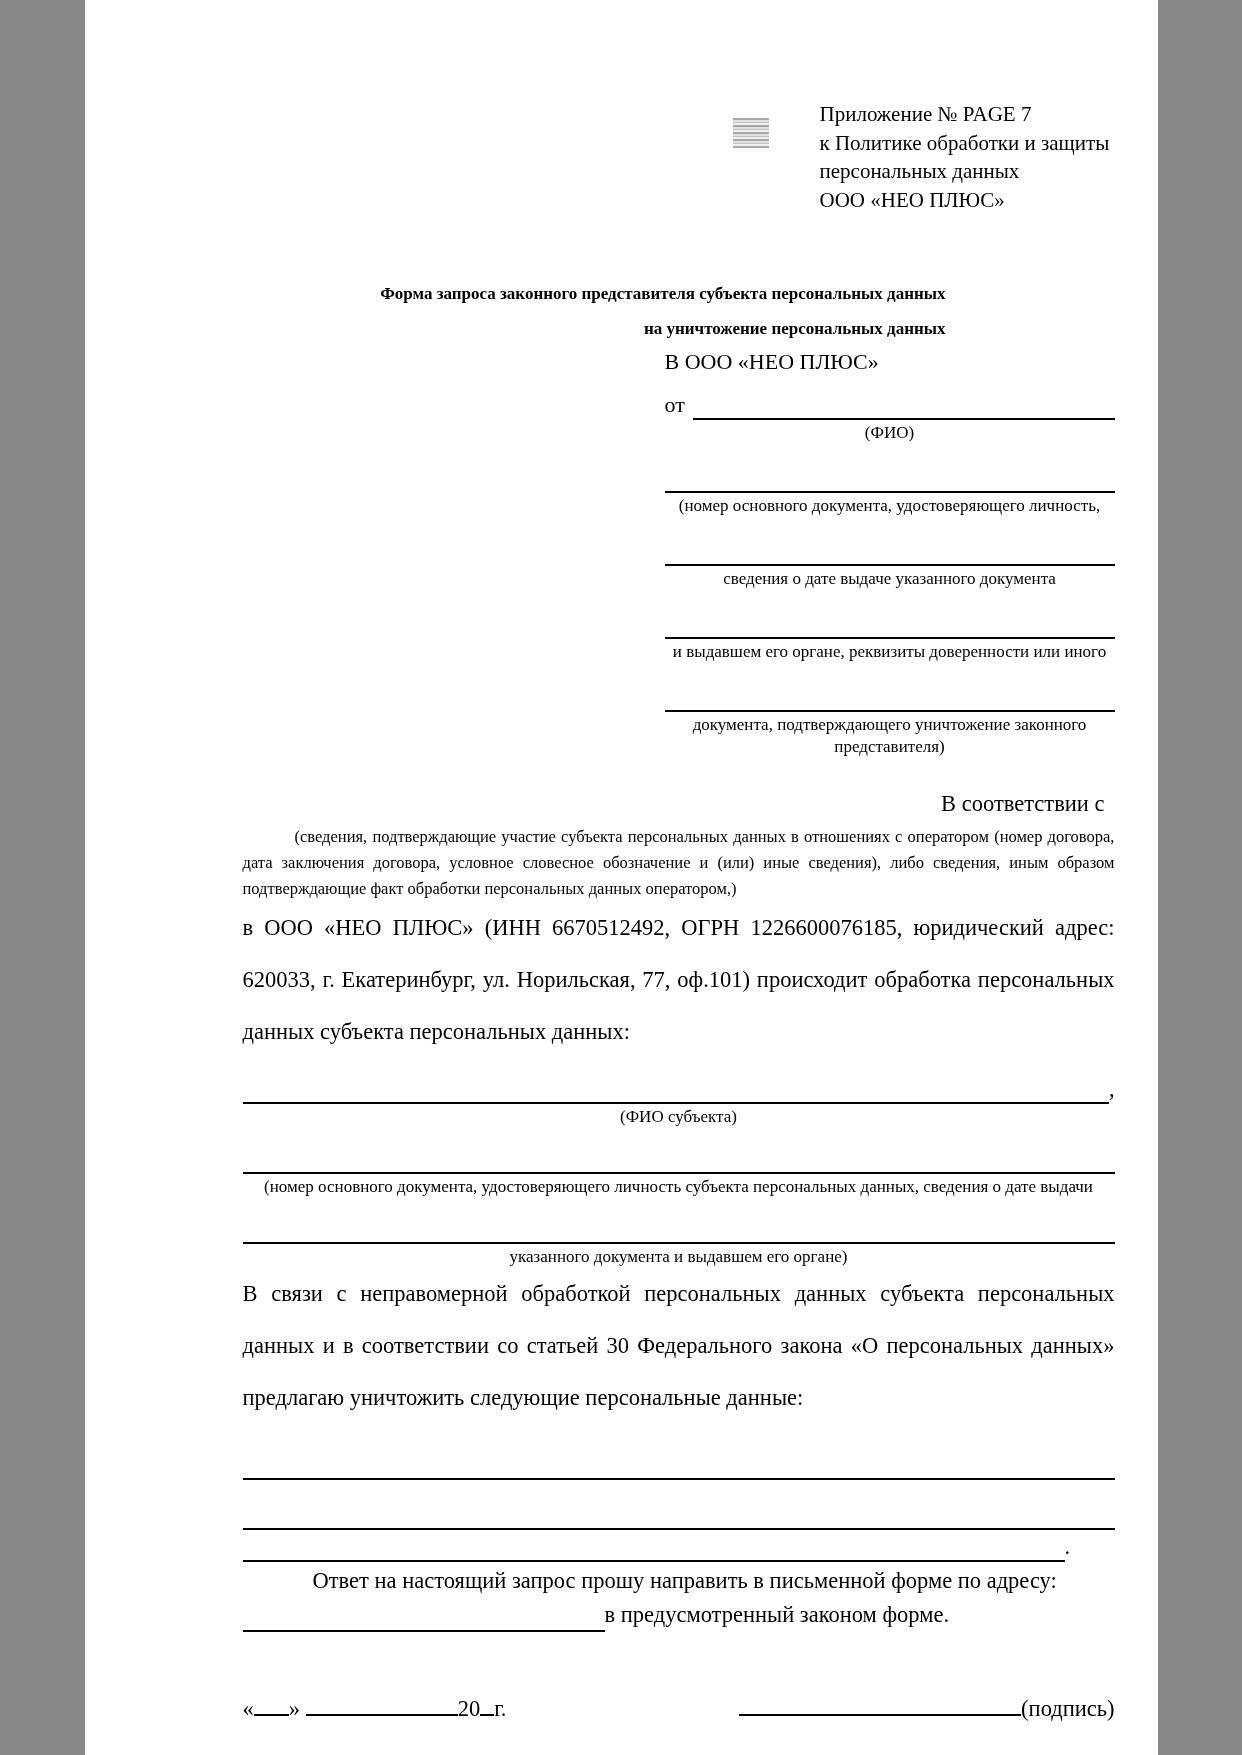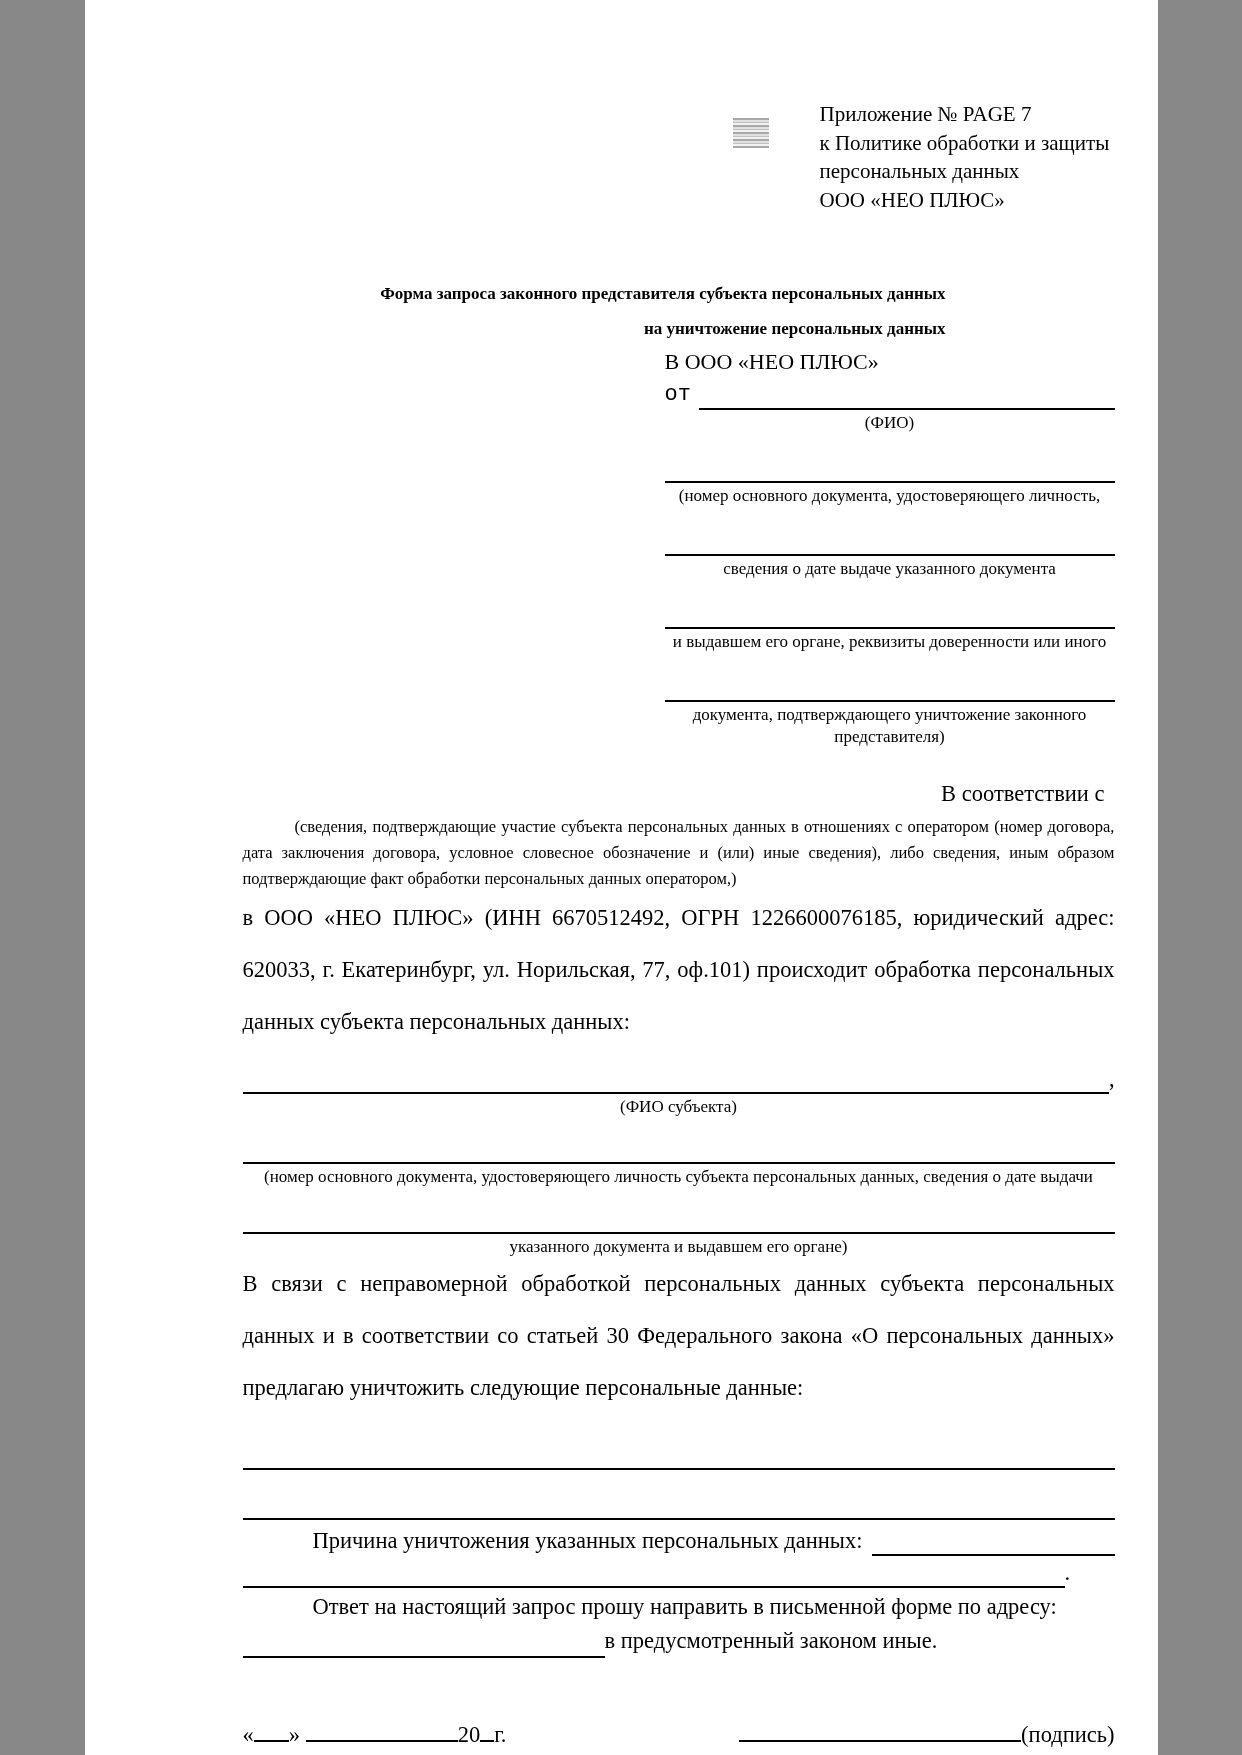--- a/index.html
+++ b/index.html
@@ -24,21 +24,21 @@
     position:absolute;left:648px;top:118px;width:36px;height:30px;
     background:repeating-linear-gradient(180deg,#9a9a9a 0 2px,#dcdcdc 2px 4px,#b5b5b5 4px 5px,#efefef 5px 7px);
     opacity:.85;
   }
 
   .title{margin-top:62px;text-align:right;font-weight:bold;font-size:17px;line-height:35px;}
 
   
   .addr{margin-left:422px;width:450px;font-size:22px;}
   .addr .to{line-height:32px;}
-  .from-row{display:flex;align-items:flex-end;line-height:30px;margin-top:2px;font-family:Liberation Mono, monospace;}
+  .from-row{display:flex;align-items:flex-end;line-height:30px;margin-top:12px;}
   .from-row .lbl{white-space:nowrap;padding-right:8px;}
   .blank{display:inline-block;border-bottom:2px solid #000;height:24px;vertical-align:baseline;}
   .grow{flex:1;}
   .cap{font-size:17px;line-height:22px;text-align:center;}
   .fline{border-bottom:2px solid #000;height:24px;}
   .addr .fline{margin-top:23px;}
   .addr .cap{margin-top:2px;}
 
   
   .accordance{display:flex;align-items:flex-end;margin-top:30px;font-size:22.5px;line-height:32px;flex-direction:column;}
@@ -124,35 +124,31 @@
     <div class="bcap">(номер основного документа, удостоверяющего личность субъекта персональных данных, сведения о дате выдачи</div>
 
     <div class="body-fline mt"></div>
     <div class="bcap">указанного документа и выдавшем его органе)</div>
 
     <div class="para">В связи с неправомерной обработкой персональных данных субъекта персональных данных и в соответствии со статьей 30 Федерального закона «О персональных данных» предлагаю уничтожить следующие персональные данные:</div>
 
     <div class="body-fline" style="margin-top:24px;"></div>
     <div class="body-fline" style="margin-top:18px;"></div>
 
-    <div class="row reason-row">
-      <span class="lbl">Причина уничтожения указанных персональных данных:</span>
-      <span class="blank grow"></span>
-    </div>
 
     <div class="row period-row">
       <span class="blank" style="width:822px;height:26px;"></span>
       <span>.</span>
     </div>
 
     <div class="answer">Ответ на настоящий запрос прошу направить в письменной форме по адресу:</div>
 
     <div class="answer2">
       <span class="blank"></span>
-      <span>в предусмотренный законом иные.</span>
+      <span>в предусмотренный законом форме.</span>
     </div>
 
     <div class="sig">
       <span class="nowrap">
         <span>«</span><span class="blank b35"></span><span>»</span>
         <span class="blank b150"></span><span>20</span><span class="blank b12"></span><span>г.</span>
       </span>
       <span class="nowrap">
         <span class="blank b280"></span><span>(подпись)</span>
       </span>

